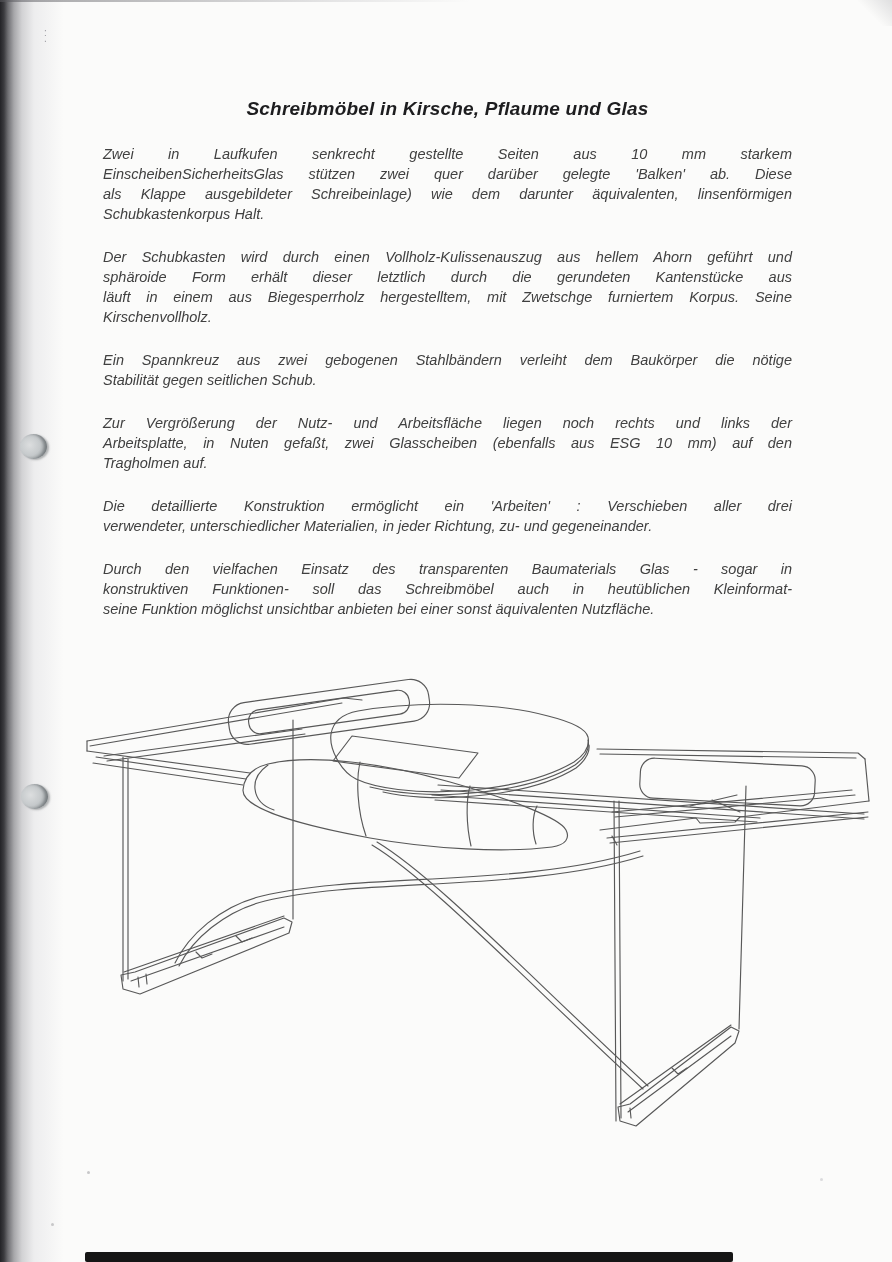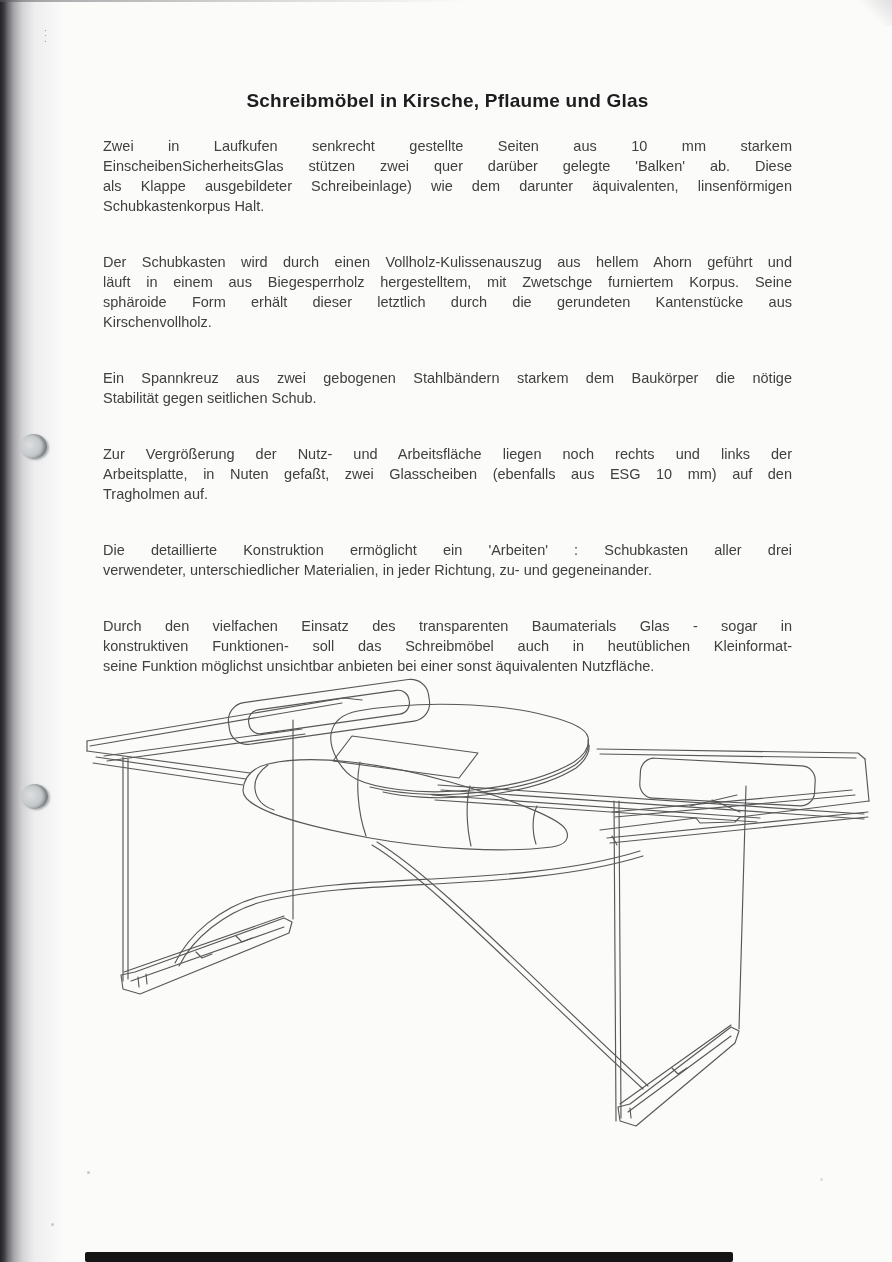--- a/index.html
+++ b/index.html
@@ -31,27 +31,27 @@
     filter:blur(.4px);
   }
   .hole1 { left:20px; top:434px; }
   .hole2 { left:21px; top:784px; }
   .pencil-mark {
     position:absolute; left:44px; top:30px; width:6px; height:16px;
     color:#9a9aa0; font-size:10px; line-height:6px; filter:blur(.3px);
   }
   .speck { position:absolute; width:3px; height:3px; border-radius:50%; background:#c7c7c9; }
   
-  .content { position:absolute; left:103px; top:88px; width:689px; }
+  .content { position:absolute; left:103px; top:96px; width:689px;font-style:italic; }
   .title {
     margin:0 0 22px 0; font-size:19px; line-height:26px; font-weight:bold;
     color:#1d1d1f; text-align:center; letter-spacing:.2px;
   }
   .body-text { color:#404040; font-size:14.5px; line-height:20px; }
-  .para + .para { margin-top:36px; }
+  .para + .para { margin-top:23px; }
   .line { text-align:justify; text-align-last:justify; }
   .line.last { text-align-last:left; }
   
   .figure { position:absolute; left:60px; top:670px; }
   .figure path, .figure rect { fill:none; stroke:#585858; stroke-width:1.15; stroke-linecap:round; stroke-linejoin:round; }
   
   .bottom-bar { position:absolute; left:85px; top:1252px; width:648px; height:10px; background:#151515; border-radius:2px; }
 </style>
 </head>
 <body>
@@ -74,35 +74,35 @@
     <h1 class="title">Schreibmöbel in Kirsche, Pflaume und Glas</h1>
     <div class="body-text" id="body-text">
         <div class="para">
           <div class="line">Zwei in Laufkufen senkrecht gestellte Seiten aus 10 mm starkem</div>
           <div class="line">EinscheibenSicherheitsGlas stützen zwei quer darüber gelegte 'Balken' ab. Diese</div>
           <div class="line">als Klappe ausgebildeter Schreibeinlage) wie dem darunter äquivalenten, linsenförmigen</div>
           <div class="line last">Schubkastenkorpus Halt.</div>
         </div>
         <div class="para">
           <div class="line">Der Schubkasten wird durch einen Vollholz-Kulissenauszug aus hellem Ahorn geführt und</div>
+          <div class="line">sphäroide Form erhält dieser letztlich durch die gerundeten Kantenstücke aus</div>
           <div class="line">läuft in einem aus Biegesperrholz hergestelltem, mit Zwetschge furniertem Korpus. Seine</div>
-          <div class="line">sphäroide Form erhält dieser letztlich durch die gerundeten Kantenstücke aus</div>
           <div class="line last">Kirschenvollholz.</div>
         </div>
         <div class="para">
-          <div class="line">Ein Spannkreuz aus zwei gebogenen Stahlbändern starkem dem Baukörper die nötige</div>
+          <div class="line">Ein Spannkreuz aus zwei gebogenen Stahlbändern verleiht dem Baukörper die nötige</div>
           <div class="line last">Stabilität gegen seitlichen Schub.</div>
         </div>
         <div class="para">
           <div class="line">Zur Vergrößerung der Nutz- und Arbeitsfläche liegen noch rechts und links der</div>
           <div class="line">Arbeitsplatte, in Nuten gefaßt, zwei Glasscheiben (ebenfalls aus ESG 10 mm) auf den</div>
           <div class="line last">Tragholmen auf.</div>
         </div>
         <div class="para">
-          <div class="line">Die detaillierte Konstruktion ermöglicht ein 'Arbeiten' : Schubkasten  aller drei</div>
+          <div class="line">Die detaillierte Konstruktion ermöglicht ein 'Arbeiten' : Verschieben  aller drei</div>
           <div class="line last">verwendeter, unterschiedlicher Materialien, in jeder Richtung, zu- und gegeneinander.</div>
         </div>
         <div class="para">
           <div class="line">Durch den vielfachen Einsatz des transparenten Baumaterials Glas - sogar in</div>
           <div class="line">konstruktiven Funktionen-  soll das Schreibmöbel auch in heutüblichen Kleinformat-</div>
           <div class="line last">seine Funktion möglichst unsichtbar anbieten bei einer sonst äquivalenten Nutzfläche.</div>
         </div>
       </div>
   </div>
 

